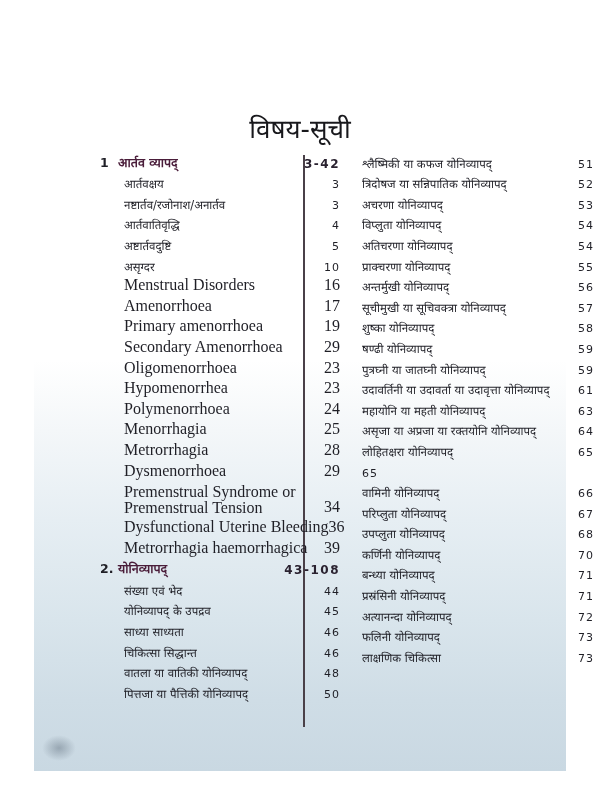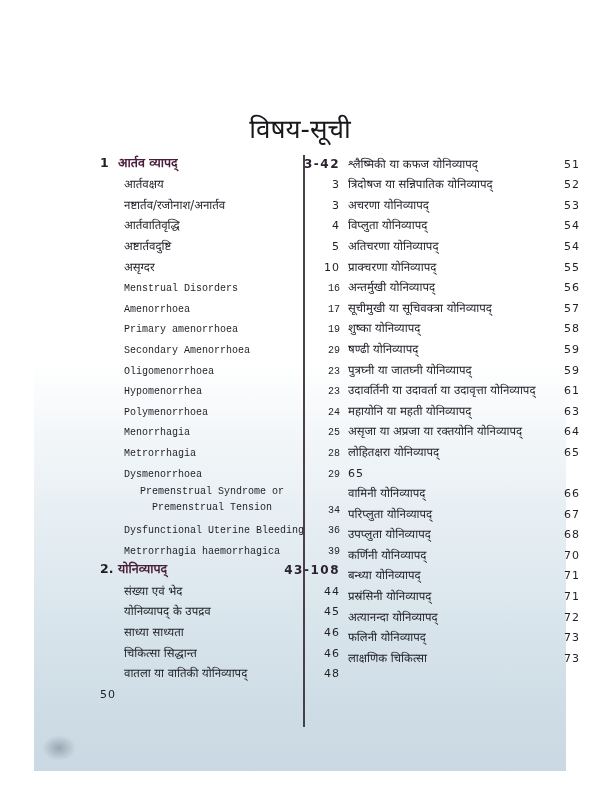--- a/index.html
+++ b/index.html
@@ -22,29 +22,29 @@
       position: absolute; left: 0; top: 110px; width: 600px; text-align: center;
       font-family: "DejaVu Sans", sans-serif; font-weight: normal; font-size: 26px; color: #18181c;
     }
 
     .divider {
       position: absolute; left: 303px; top: 155px; width: 2px; height: 572px; background: #4a4048;
     }
 
     .col { position: absolute; top: 150px; margin-left: 44px; }
     .col.left { left: 56px; width: 240px; }
-    .col.right { left: 304px; width: 232px; }
+    .col.right { left: 318px; width: 232px; }
 
     .row {
       position: relative; display: flex; align-items: flex-end; justify-content: space-between;
       height: 20.6px; white-space: nowrap;
     }
     .row .label { font-family: "DejaVu Sans", sans-serif; font-size: 11.5px; color: #1f1f26; }
     .row .page-no { font-family: "DejaVu Sans", sans-serif; font-size: 11px; color: #1f1f26; letter-spacing: 1px; }
-    .row.eng .label, .row.eng .page-no { font-family: Liberation Mono, monospace; font-size: 10px; letter-spacing: 0; text-align: center; }
+    .row.eng .label, .row.eng .page-no { font-family: Liberation Serif, serif; font-size: 16px; letter-spacing: 0; }
     .row.indent .label { padding-left: 24px; }
     .row.tall { height: 36px; }
     .row.tall .label { white-space: normal; line-height: 16px; width: 200px; }
 
     .row.section .label { font-weight: bold; color: #4a1d3a; font-size: 12.5px; }
     .row.section .num { display: inline-block; width: 18px; color: #1f1f26; }
     .row.section .page-no { font-weight: bold; color: #2a2230; font-size: 12px; letter-spacing: 1.5px; }
 
     .col.right .row { height: 20.6px; }
   </style>
@@ -156,20 +156,21 @@
     </div>
   <div class="row indent">
       <span class="label">चिकित्सा सिद्धान्त</span>
       <span class="page-no">46</span>
     </div>
   <div class="row indent">
       <span class="label">वातला या वातिकी योनिव्यापद्</span>
       <span class="page-no">48</span>
     </div>
   <div class="row indent">
+      <span class="label">पित्तजा या पैत्तिकी योनिव्यापद्</span>
       <span class="page-no">50</span>
     </div>
 </div>
 
 <div class="col right">
   <div class="row">
       <span class="label">श्लैष्मिकी या कफज योनिव्यापद्</span>
       <span class="page-no">51</span>
     </div>
   <div class="row">

